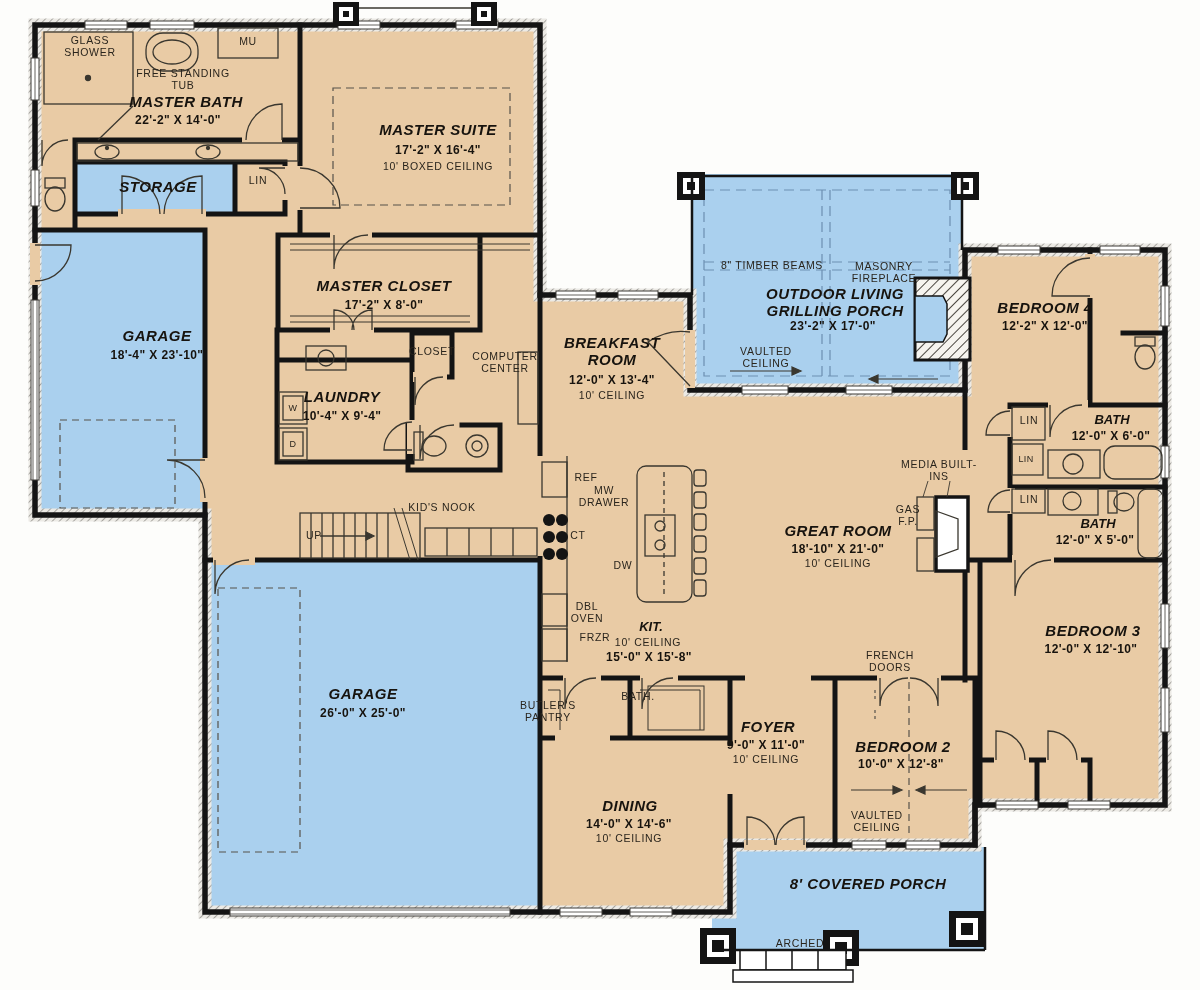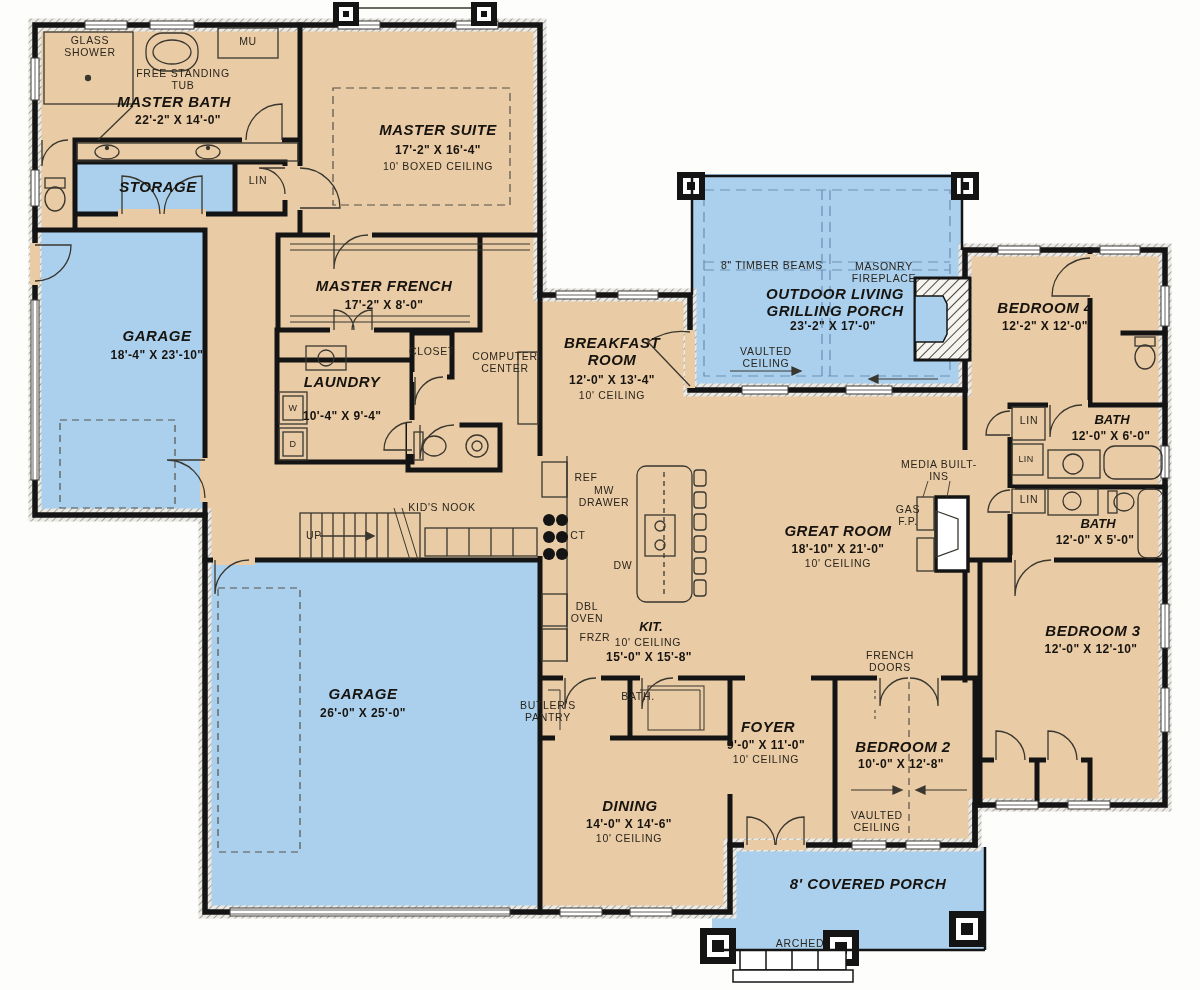--- a/index.html
+++ b/index.html
@@ -366,32 +366,32 @@
       <path d="M548,690 H560 V730 M640,690 H700 V730" stroke-dasharray="2,0" fill="none"></path>
       <rect x="648" y="686" width="56" height="44"></rect>
     </g>
   </g>
 </svg>
 
 <div id="labels">
   <div class="lbl sub" style="left:90px;top:47px;width:64px">GLASS SHOWER</div>
   <div class="lbl sub" style="left:248px;top:42px;width:40px">MU</div>
   <div class="lbl sub" style="left:183px;top:80px;width:112px">FREE STANDING TUB</div>
-  <div class="lbl room" style="left:174px;top:102px;width:200px">MASTER BATH</div>
+  <div class="lbl room" style="left:186px;top:102px;width:200px">MASTER BATH</div>
   <div class="lbl dim" style="left:178px;top:121px;width:200px">22'-2" X 14'-0"</div>
   <div class="lbl room" style="left:438px;top:130px;width:220px">MASTER SUITE</div>
   <div class="lbl dim" style="left:438px;top:151px;width:200px">17'-2" X 16'-4"</div>
   <div class="lbl sub" style="left:438px;top:167px;width:200px">10' BOXED CEILING</div>
   <div class="lbl room" style="left:158px;top:187px;width:140px">STORAGE</div>
   <div class="lbl sub" style="left:258px;top:181px;width:40px">LIN</div>
   <div class="lbl room" style="left:157px;top:336px;width:140px">GARAGE</div>
   <div class="lbl dim" style="left:157px;top:356px;width:170px">18'-4" X 23'-10"</div>
-  <div class="lbl room" style="left:384px;top:286px;width:220px">MASTER FRENCH</div>
+  <div class="lbl room" style="left:384px;top:286px;width:220px">MASTER CLOSET</div>
   <div class="lbl dim" style="left:384px;top:306px;width:180px">17'-2" X 8'-0"</div>
-  <div class="lbl room" style="left:342px;top:382px;width:140px">LAUNDRY</div>
+  <div class="lbl room" style="left:342px;top:397px;width:140px">LAUNDRY</div>
   <div class="lbl dim" style="left:342px;top:417px;width:160px">10'-4" X 9'-4"</div>
   <div class="lbl sub" style="left:432px;top:352px;width:70px">CLOSET</div>
   <div class="lbl sub" style="left:505px;top:363px;width:78px">COMPUTER CENTER</div>
   <div class="lbl room" style="left:612px;top:352px;width:115px">BREAKFAST ROOM</div>
   <div class="lbl dim" style="left:612px;top:381px;width:170px">12'-0" X 13'-4"</div>
   <div class="lbl sub" style="left:612px;top:396px;width:120px">10' CEILING</div>
   <div class="lbl sub" style="left:772px;top:266px;width:200px">8" TIMBER BEAMS</div>
   <div class="lbl sub" style="left:884px;top:273px;width:95px">MASONRY FIREPLACE</div>
   <div class="lbl room" style="left:835px;top:303px;width:160px">OUTDOOR LIVING GRILLING PORCH</div>
   <div class="lbl dim" style="left:833px;top:327px;width:160px">23'-2" X 17'-0"</div>

